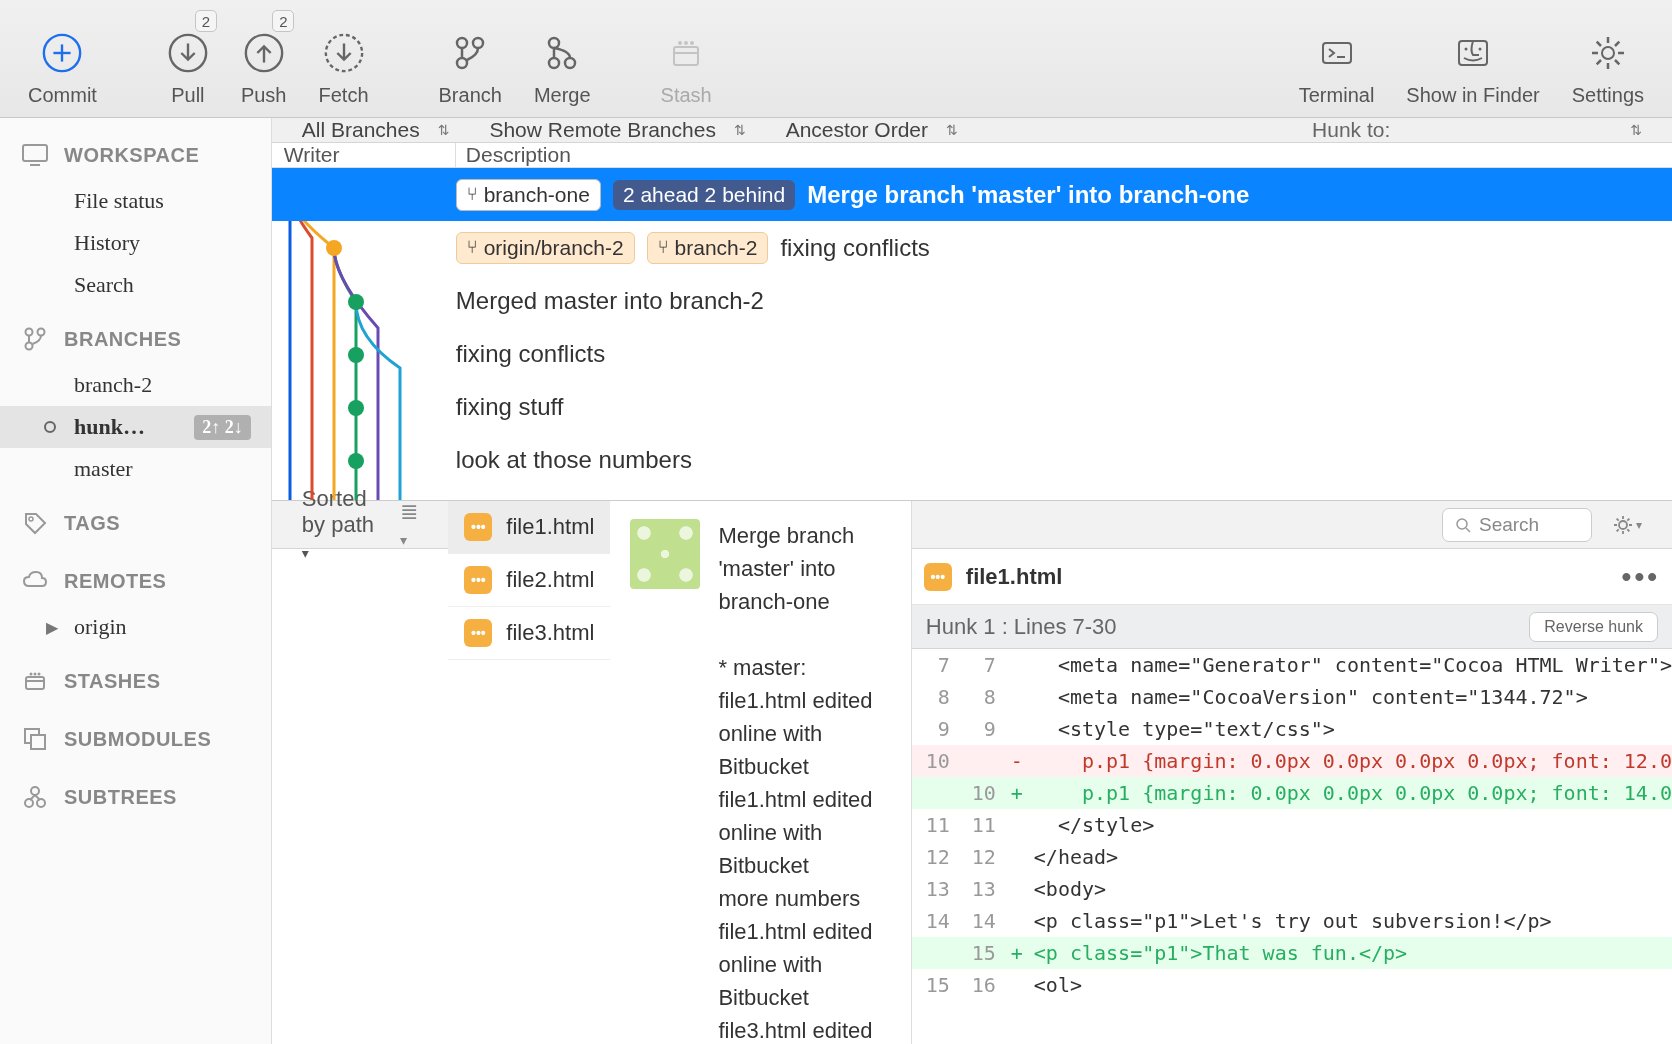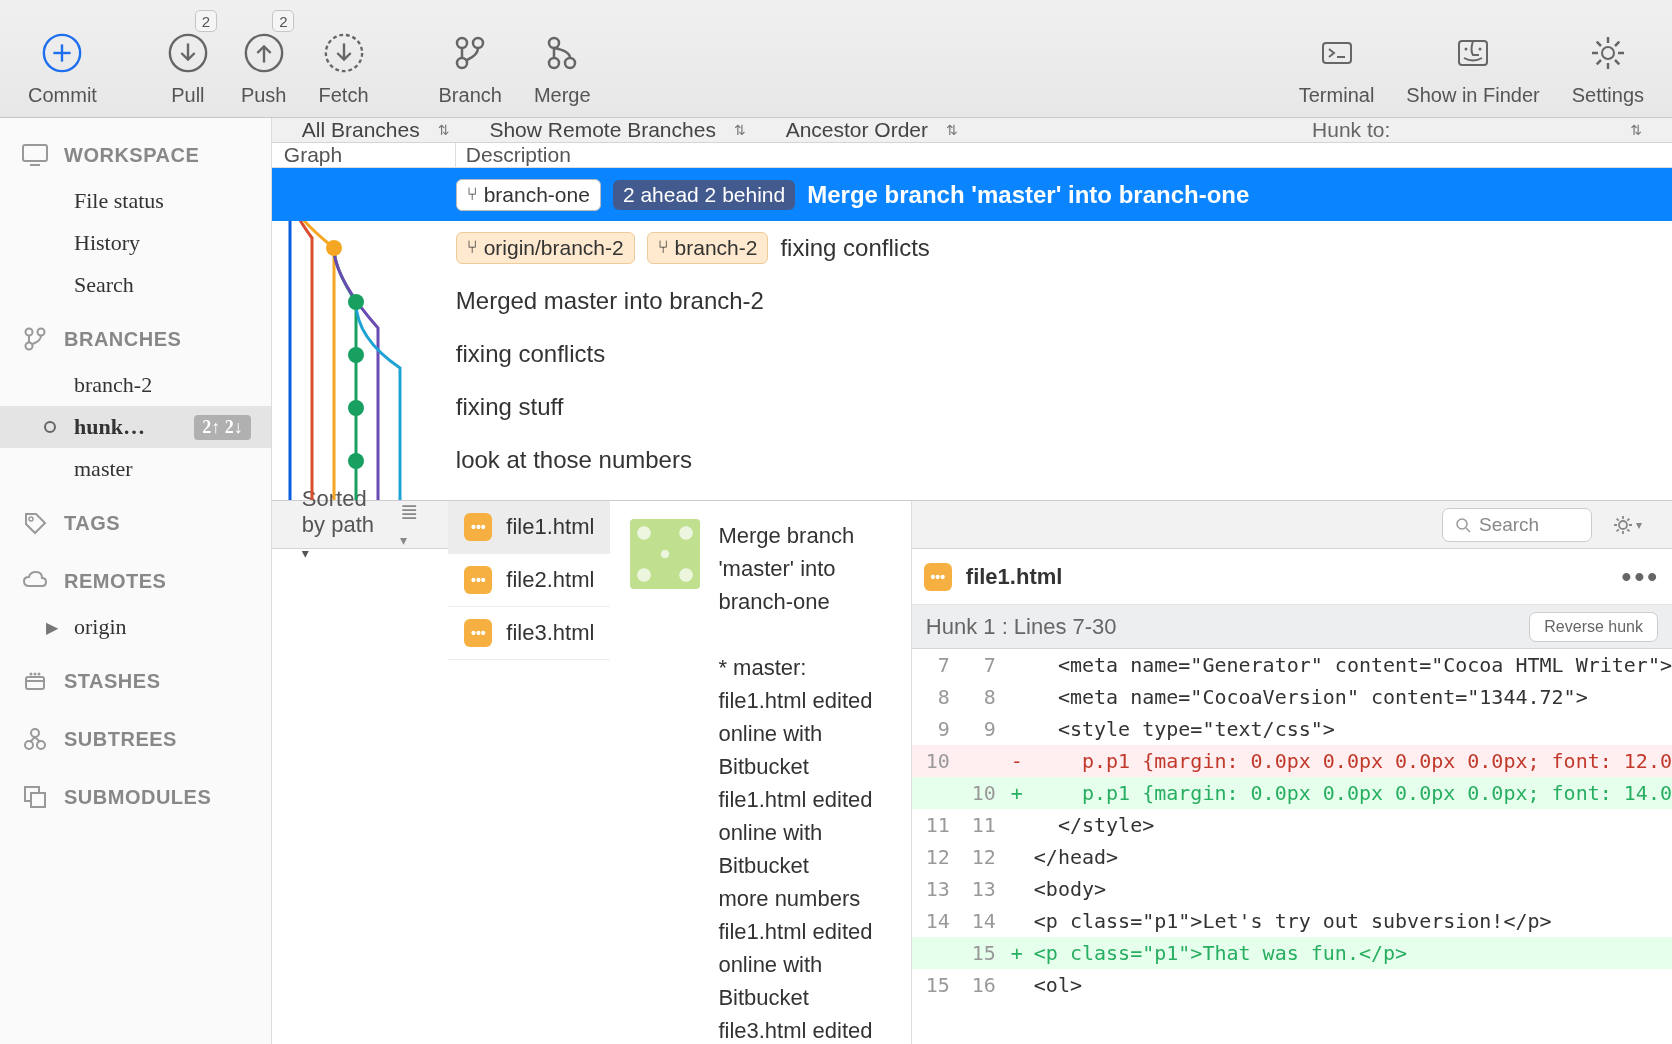--- a/index.html
+++ b/index.html
@@ -164,20 +164,32 @@
           <circle cx="12" cy="10" r="5" stroke="#666" stroke-width="2.5" fill="none"></circle>
           <circle cx="12" cy="30" r="5" stroke="#666" stroke-width="2.5" fill="none"></circle>
           <circle cx="28" cy="30" r="5" stroke="#666" stroke-width="2.5" fill="none"></circle>
           <path d="M12 15 L12 25" stroke="#666" stroke-width="2.5"></path>
           <path d="M12 15 Q28 18 28 25" stroke="#666" stroke-width="2.5" fill="none"></path>
         </svg>
       </span>
     <span class="lbl">Merge</span>
   </div>
   <div class="tsep"></div>
+  <div class="tbtn disabled">
+    <span class="ic">
+        <svg width="40" height="40" viewBox="0 0 40 40">
+          <rect x="8" y="14" width="24" height="18" stroke="#888" stroke-width="2" fill="none" rx="2"></rect>
+          <line x1="8" y1="20" x2="32" y2="20" stroke="#888" stroke-width="2"></line>
+          <circle cx="14" cy="10" r="2" fill="#888"></circle>
+          <circle cx="20" cy="10" r="2" fill="#888"></circle>
+          <circle cx="26" cy="10" r="2" fill="#888"></circle>
+        </svg>
+      </span>
+    <span class="lbl">Stash</span>
+  </div>
   <div class="tspace"></div>
   <div class="tbtn">
     <span class="ic">
         <svg width="40" height="40" viewBox="0 0 40 40">
           <rect x="6" y="10" width="28" height="20" stroke="#666" stroke-width="2" fill="none" rx="3"></rect>
           <polyline points="12,16 17,20 12,24" stroke="#666" stroke-width="2" fill="none"></polyline>
           <line x1="20" y1="24" x2="28" y2="24" stroke="#666" stroke-width="2"></line>
         </svg>
       </span>
     <span class="lbl">Terminal</span>
@@ -289,41 +301,41 @@
               <circle cx="18" cy="7" r="1.5" fill="#999"></circle>
             </svg>
           </span>
         <span>STASHES</span>
       </div>
     </div>
     <div class="side-sec">
       <div class="side-hdr">
         <span class="sic">
             <svg width="28" height="28" viewBox="0 0 28 28">
+              <rect x="4" y="4" width="14" height="14" stroke="#999" stroke-width="2" fill="none"></rect>
+              <rect x="10" y="10" width="14" height="14" stroke="#999" stroke-width="2" fill="#fafafa"></rect>
+            </svg>
+          </span>
+        <span>SUBMODULES</span>
+      </div>
+    </div>
+    <div class="side-sec">
+      <div class="side-hdr">
+        <span class="sic">
+            <svg width="28" height="28" viewBox="0 0 28 28">
               <circle cx="14" cy="8" r="4" stroke="#999" stroke-width="2" fill="none"></circle>
               <circle cx="8" cy="20" r="4" stroke="#999" stroke-width="2" fill="none"></circle>
               <circle cx="20" cy="20" r="4" stroke="#999" stroke-width="2" fill="none"></circle>
               <line x1="14" y1="12" x2="9" y2="17" stroke="#999" stroke-width="2"></line>
               <line x1="14" y1="12" x2="19" y2="17" stroke="#999" stroke-width="2"></line>
             </svg>
           </span>
         <span>SUBTREES</span>
       </div>
     </div>
-    <div class="side-sec">
-      <div class="side-hdr">
-        <span class="sic">
-            <svg width="28" height="28" viewBox="0 0 28 28">
-              <rect x="4" y="4" width="14" height="14" stroke="#999" stroke-width="2" fill="none"></rect>
-              <rect x="10" y="10" width="14" height="14" stroke="#999" stroke-width="2" fill="#fafafa"></rect>
-            </svg>
-          </span>
-        <span>SUBMODULES</span>
-      </div>
-    </div>
   </div>
 
   <div class="center">
     <div class="filter">
       <div class="sel">
           <span>All Branches</span>
           <span class="car">⇅</span>
         </div>
       <div class="sel">
           <span>Show Remote Branches</span>
@@ -333,21 +345,21 @@
           <span>Ancestor Order</span>
           <span class="car">⇅</span>
         </div>
       <div class="spc"></div>
       <div class="sel jmp">
           <span>Hunk to:</span>
         </div>
       <span class="car">⇅</span>
     </div>
     <div class="colhdr">
-      <div class="c1">Graph</div>
+      <div class="c1">Writer</div>
       <div class="c2">Description</div>
     </div>
 
     <div class="commits">
 
       <svg style="position:absolute;left:0;top:0;width:184px;height:332px;pointer-events:none">
         <line x1="18" y1="26" x2="18" y2="332" stroke="#0a5de0" stroke-width="3"></line>
         <path d="M18 26 Q18 40 40 70 L40 332" stroke="#d94d2e" stroke-width="3" fill="none"></path>
         <path d="M18 26 Q18 45 62 80 L62 332" stroke="#f5a623" stroke-width="3" fill="none"></path>
         <path d="M62 80 Q62 100 84 134 L84 332" stroke="#17a05f" stroke-width="3" fill="none"></path>

